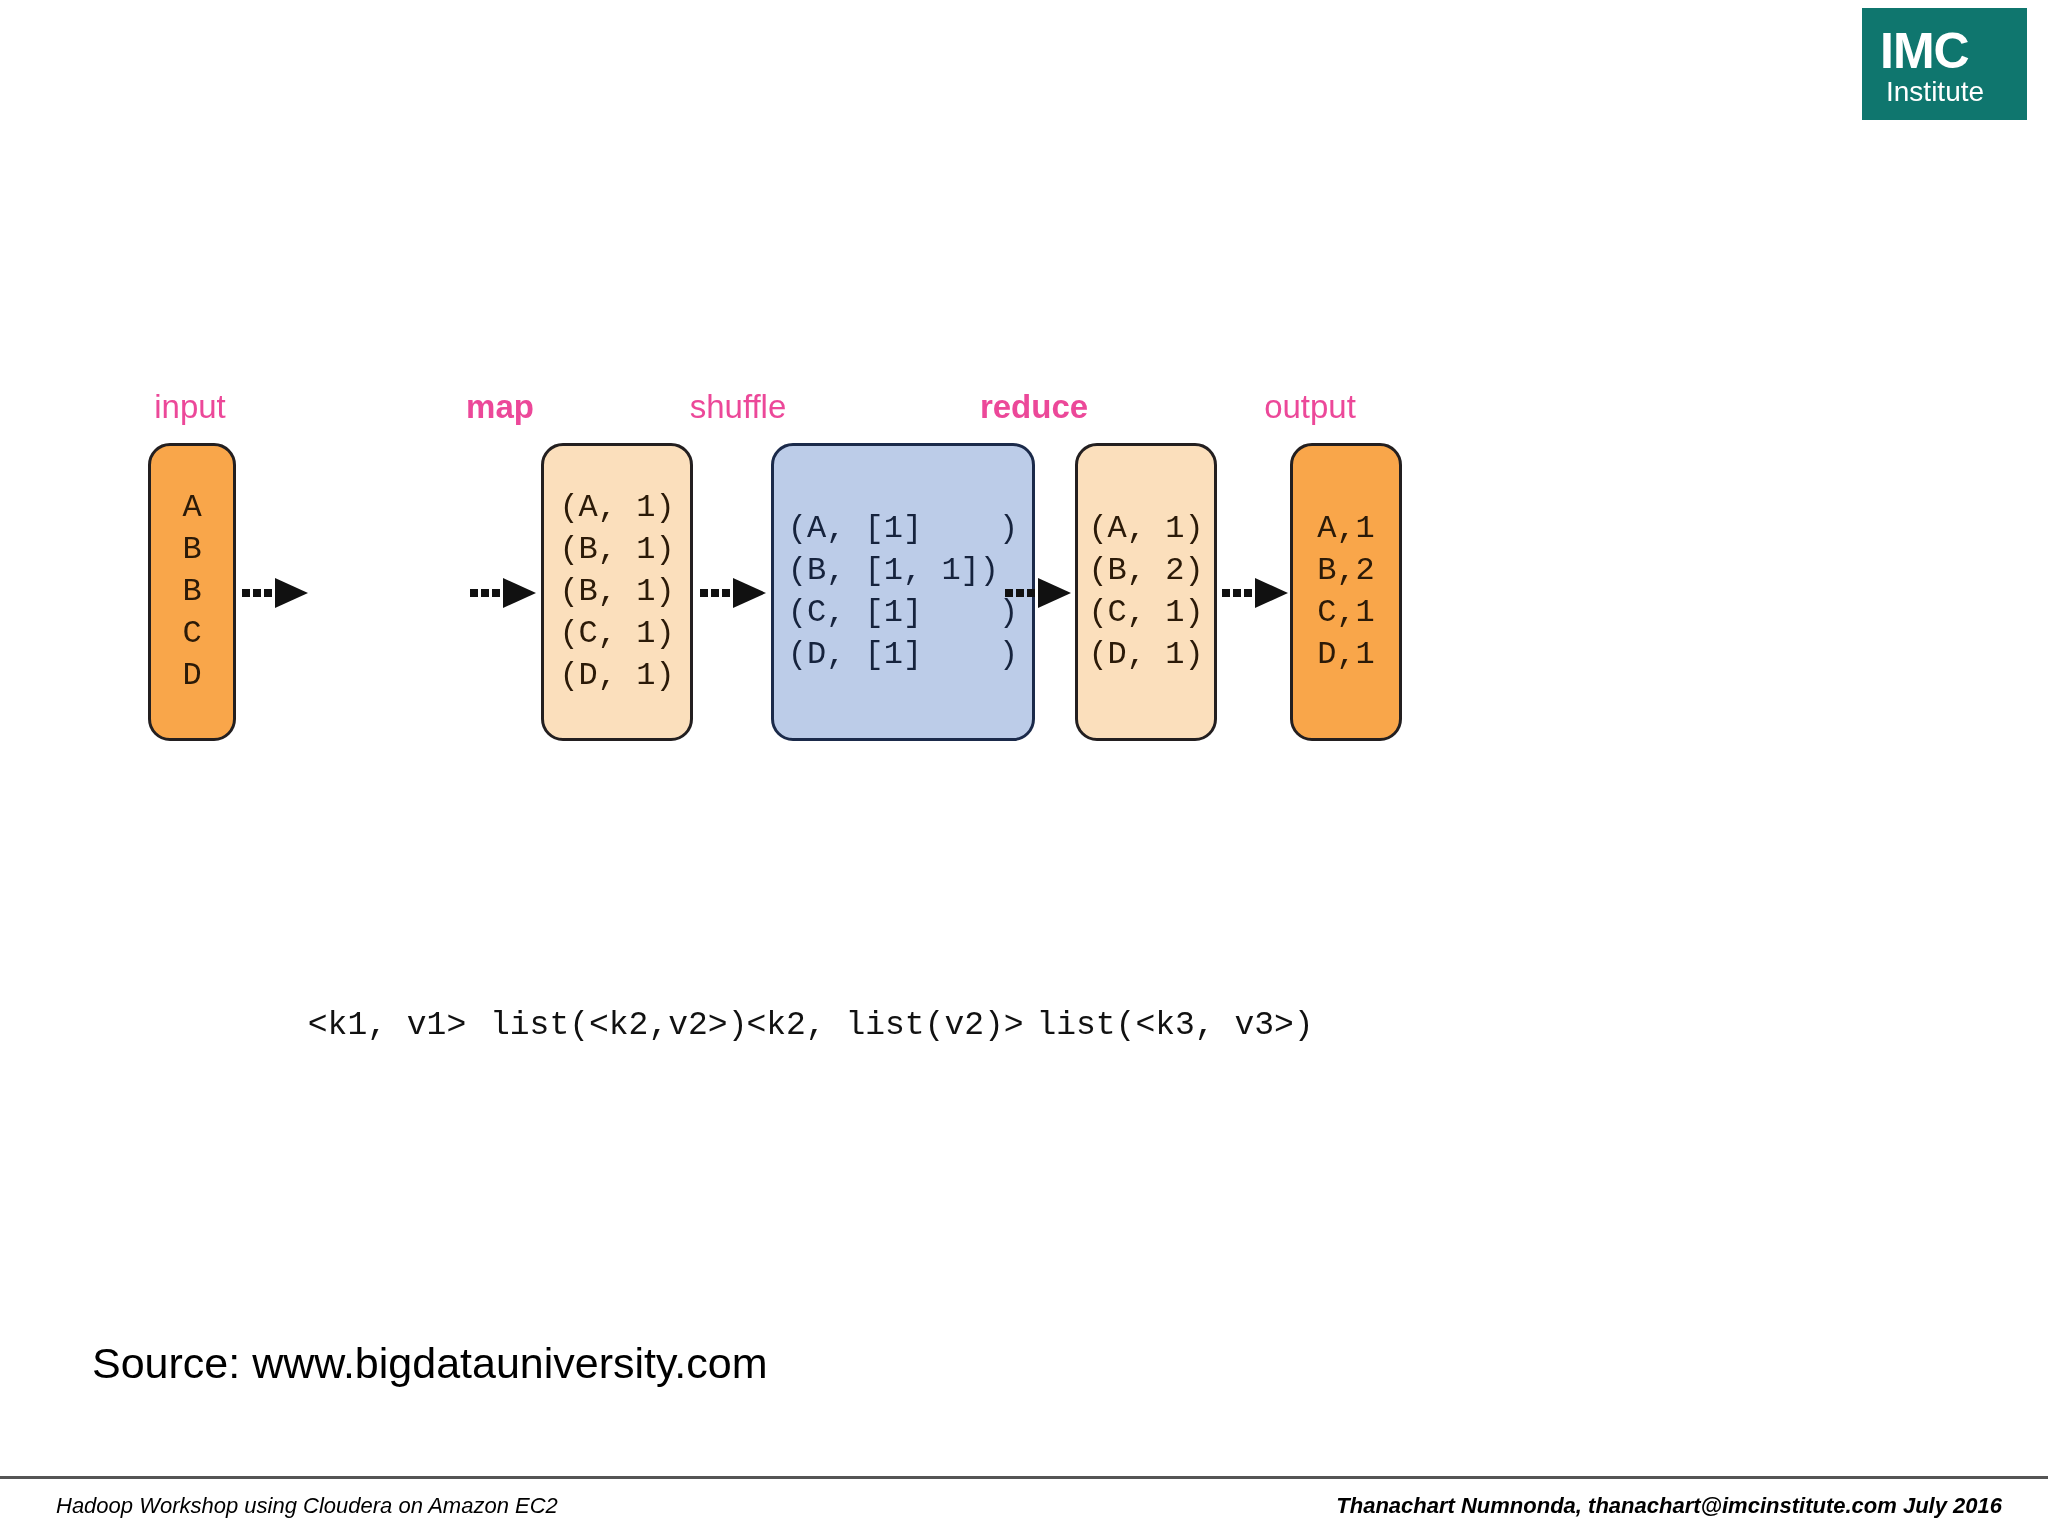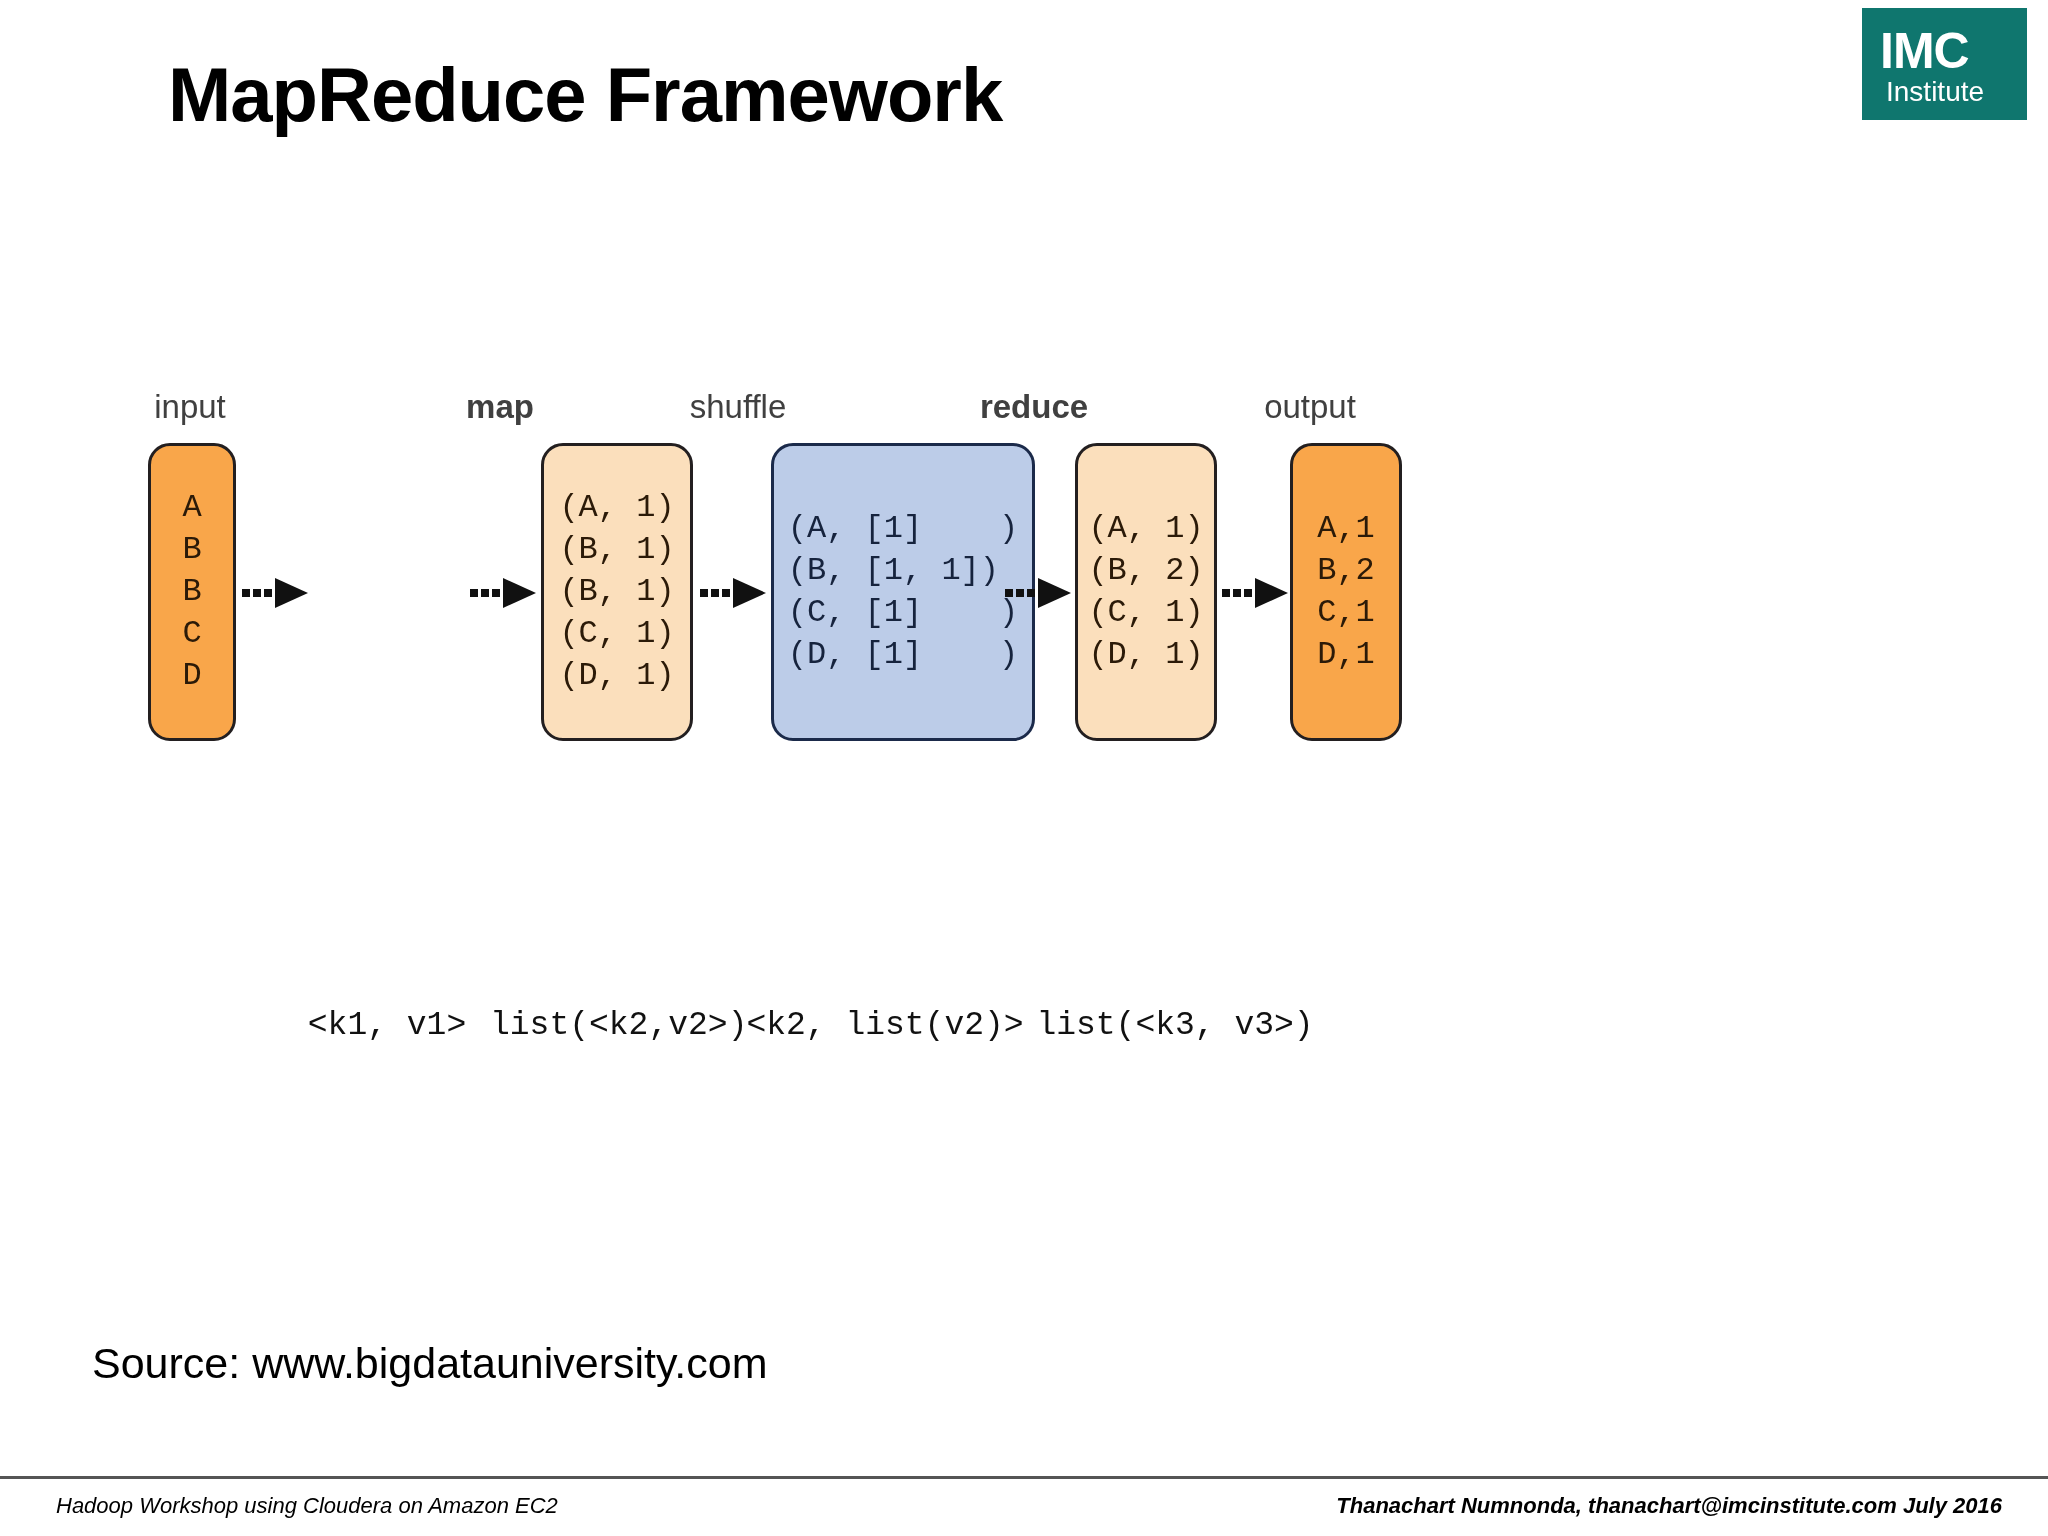--- a/index.html
+++ b/index.html
@@ -77,21 +77,21 @@
     top: 0px;
     width: 2048px;
     height: 1536px;
   }
 
   .stage-label {
     position: absolute;
     font-family: "Liberation Sans", sans-serif;
     font-size: 33px;
     line-height: 36px;
-    color: #404040;
+    color: #ec4899;
     text-align: center;
     white-space: nowrap;
   }
   .stage-label.bold { font-weight: bold; }
 
   .box {
     position: absolute;
     border: 3px solid #231f20;
     border-radius: 22px;
     display: flex;
@@ -182,21 +182,20 @@
 <div id="slide">
 
   <div class="logo">
     <svg class="logo-chevron" viewBox="0 0 124 124" xmlns="http://www.w3.org/2000/svg">
       <path d="M126 2 L54 62 L126 122 L126 104 L76 62 L126 20 Z" fill="#ffffff"></path>
     </svg>
     <div class="logo-imc">IMC</div>
     <div class="logo-inst">Institute</div>
   </div>
 
-  <div class="title">MapReduce Framework</div>
 
   <div id="diagram">
 
     <div class="stage-label" style="left:110px;  top:389px; width:160px;">input</div>
     <div class="stage-label bold" style="left:420px;  top:389px; width:160px;">map</div>
     <div class="stage-label" style="left:648px;  top:389px; width:180px;">shuffle</div>
     <div class="stage-label bold" style="left:944px;  top:389px; width:180px;">reduce</div>
     <div class="stage-label" style="left:1220px; top:389px; width:180px;">output</div>
 
     <div class="box box-orange" style="left:148px; top:443px; width:88px; height:298px;">

